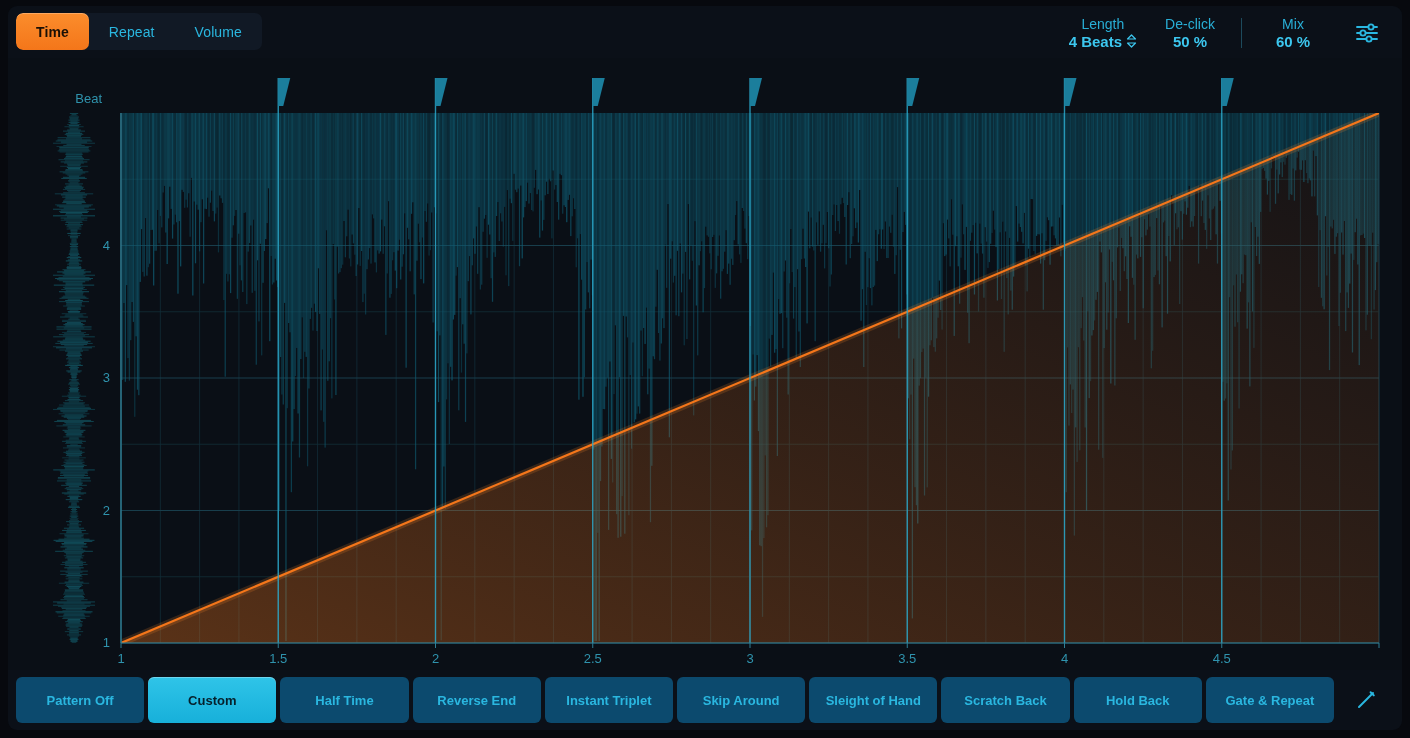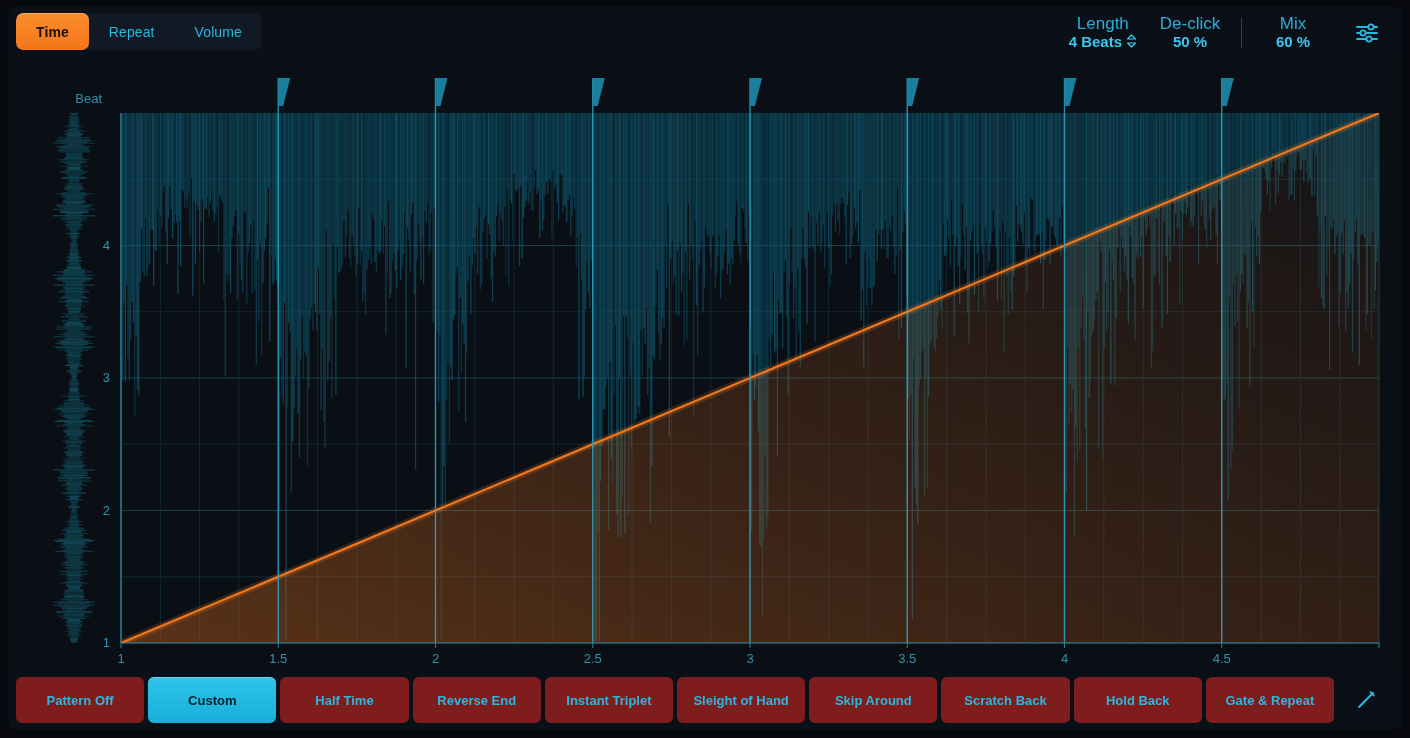--- a/index.html
+++ b/index.html
@@ -64,21 +64,21 @@
   .param {
     display: flex;
     flex-direction: column;
     align-items: center;
     justify-content: center;
     min-width: 86px;
     padding: 0 10px;
     cursor: pointer;
   }
   .param .p-label {
-    font-size: 17px;
+    font-size: 14px;
     color: #2ab7e0;
     line-height: 16px;
     opacity: .95;
   }
   .param .p-value {
     font-size: 15px;
     color: #3cc7ef;
     font-weight: bold;
     line-height: 19px;
     display: flex;
@@ -120,21 +120,21 @@
     align-items: center;
     padding: 0 8px;
     gap: 4px;
   }
   .preset {
     flex: 1 1 0;
     height: 46px;
     display: flex;
     align-items: center;
     justify-content: center;
-    background: #7f1d1d;
+    background: #0c4a6e;
     border-radius: 6px;
     color: #2ab7e0;
     font-size: 13px;
     font-weight: bold;
     cursor: pointer;
     text-align: center;
     white-space: nowrap;
     padding: 0 4px;
   }
   .preset.active {
@@ -1754,22 +1754,22 @@
         </g>
     </svg>
   </div>
 
   <div class="presetbar" id="presetbar">
       <div class="preset">Pattern Off</div>
       <div class="preset active">Custom</div>
       <div class="preset">Half Time</div>
       <div class="preset">Reverse End</div>
       <div class="preset">Instant Triplet</div>
+      <div class="preset">Skip Around</div>
       <div class="preset">Sleight of Hand</div>
-      <div class="preset">Skip Around</div>
       <div class="preset">Scratch Back</div>
       <div class="preset">Hold Back</div>
       <div class="preset">Gate &amp; Repeat</div>
       <div class="edit-btn">
         <svg viewBox="0 0 24 24" width="24" height="24">
           <line x1="5" y1="19" x2="19" y2="5" stroke="#2ab7e0" stroke-width="2" stroke-linecap="round"></line>
           <path d="M16.6 4.2 L19.8 7.4" stroke="#2ab7e0" stroke-width="2" stroke-linecap="round"></path>
         </svg>
       </div>
     </div>

